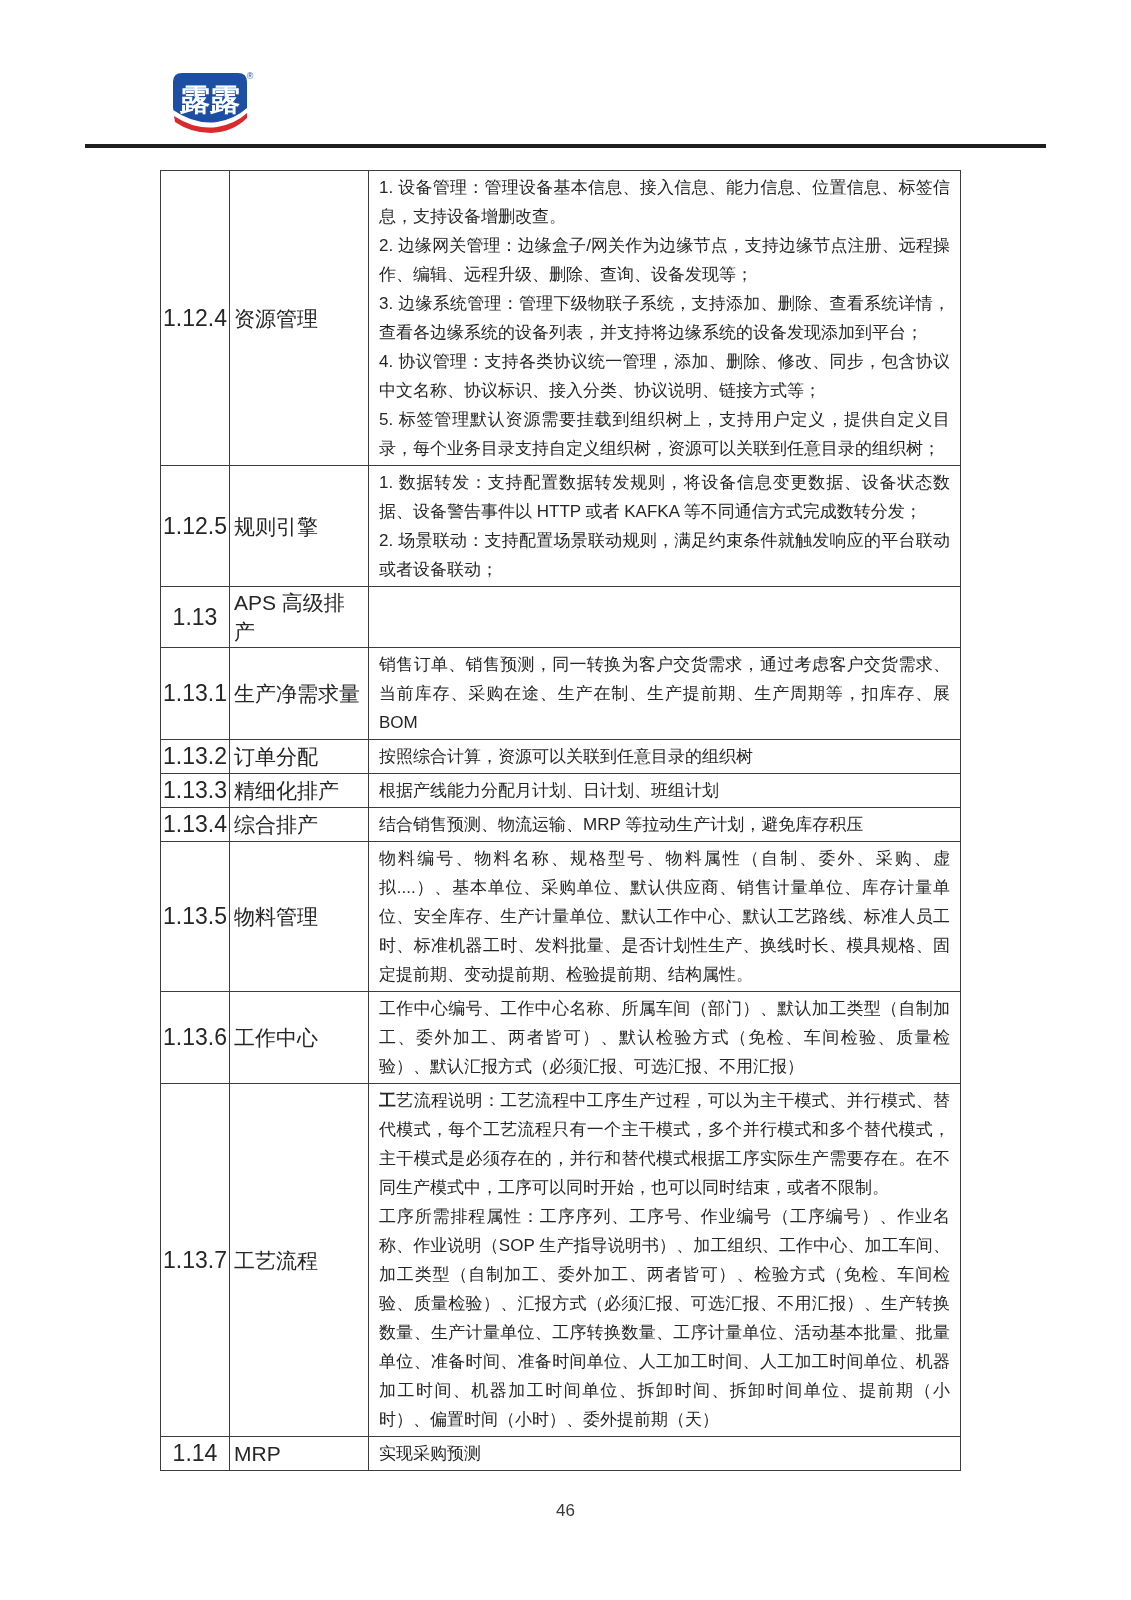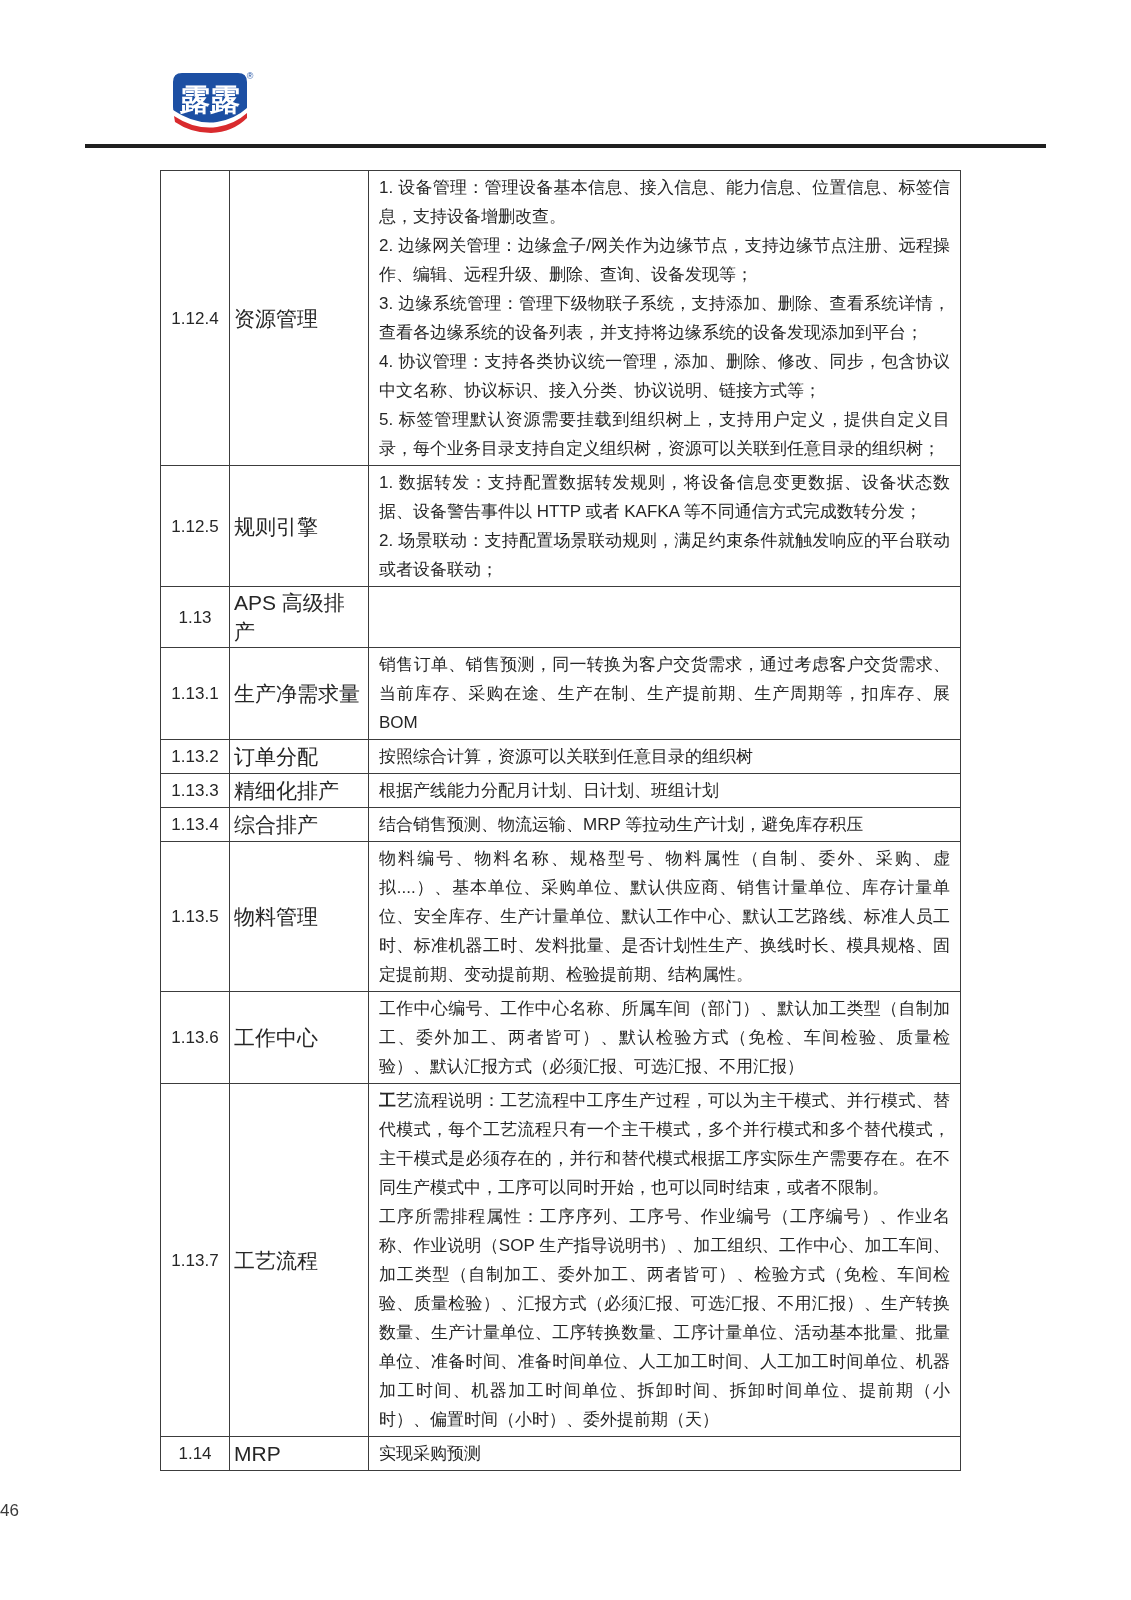--- a/index.html
+++ b/index.html
@@ -32,29 +32,30 @@
   table.spec {
     border-collapse: collapse; table-layout: fixed;
     width: 800px;
     background: #fff;
   }
   table.spec td {
     border: 1px solid #3c3c3c;
     vertical-align: middle;
     line-height: 29px;
   }
-  td.c-id   { width: 69px;  text-align: center; font-size: 17px; padding: 1px 2px; }
+  td.c-id   { width: 69px;  text-align: center; font-size: 23px; padding: 1px 2px; }
   td.c-name { width: 139px; text-align: left; font-size: 21px; padding: 1px 4px; }
   td.c-desc { width: 592px; font-size: 17px; padding: 2px 10px; text-align: justify; }
   td.c-desc p { margin: 0; line-height: 29px; }
   td.c-desc p b { font-weight: bold; }
 
   
   .footer {
     margin-top: 30px;
+    text-align: center;
     font-size: 17px; color: #3a3a3a;
   }
 </style>
 </head>
 <body>
 
 <div class="page">
 
   <div class="header">
     <div class="logo">

